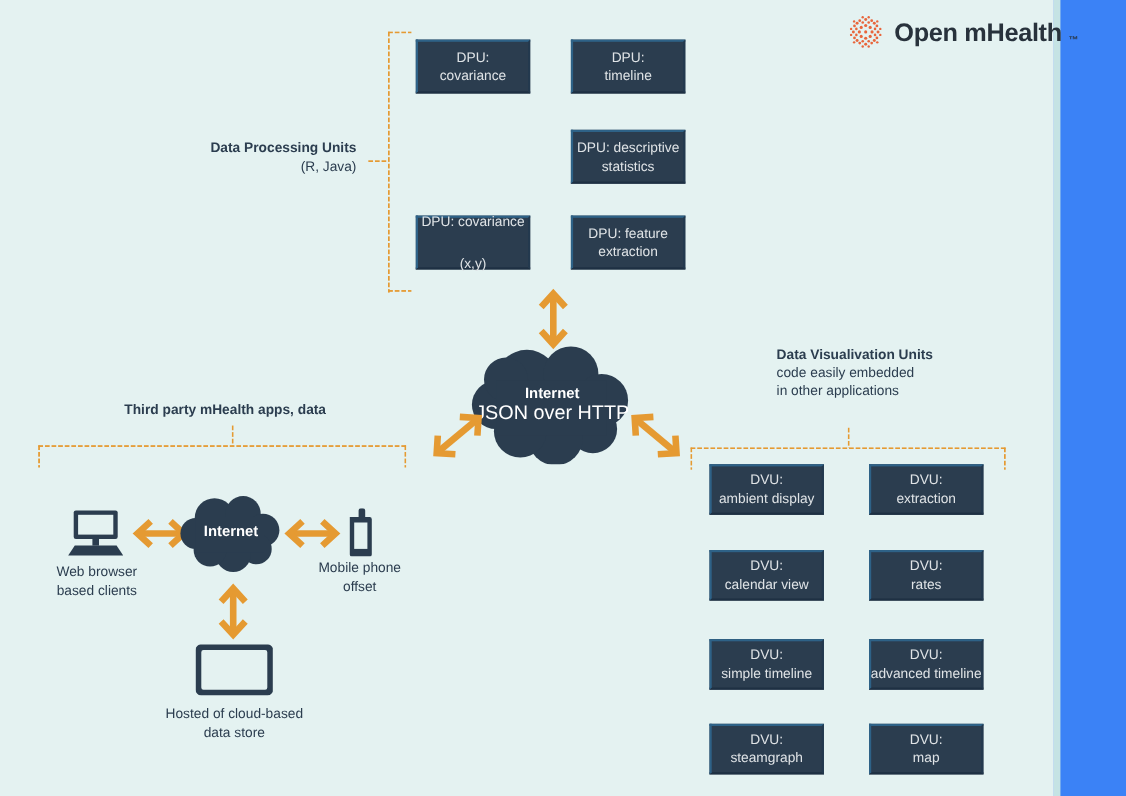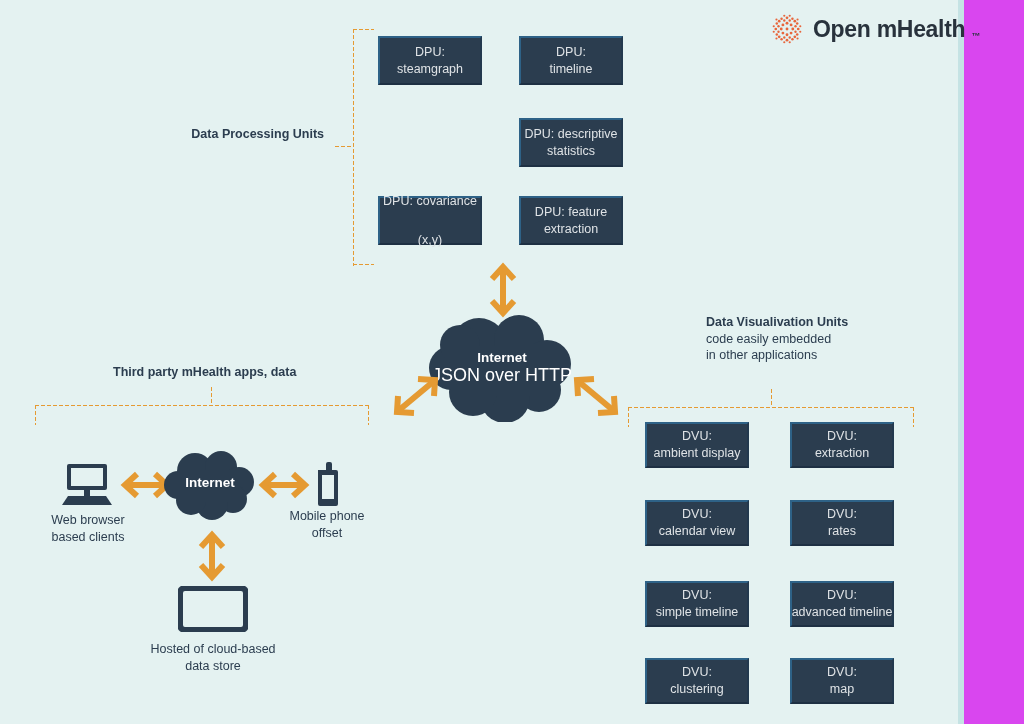--- a/index.html
+++ b/index.html
@@ -7,21 +7,21 @@
     margin: 0;
     padding: 0;
     background: #ffffff;
     font-family: "Liberation Sans", sans-serif;
   }
   #canvas {
     position: relative;
     width: 1024px;
     height: 724px;
     overflow: hidden;
-    background: #d946ef;
+    background: #3b82f6;
   }
   
   .bg-field {
     position: absolute;
     left: 0; top: 0;
     width: 958px; height: 724px;
     background: #e4f2f1;
   }
   .bg-edge {
     position: absolute;
@@ -190,25 +190,26 @@
     <span class="logo-tm">™</span>
   </div>
 
   <div class="dot-v" style="left:352px; top:28px; height:238px;"></div>
   <div class="dot-h" style="left:352px; top:28px; width:22px;"></div>
   <div class="dot-h" style="left:352px; top:263px; width:22px;"></div>
   <div class="dot-h" style="left:334px; top:145px; width:19px;"></div>
 
   <div class="group-label label-right" style="left:120px; top:126px; width:204px;">
     <span class="t1">Data Processing Units</span>
+    <span class="tn">(R, Java)</span>
   </div>
 
   <div class="unit-box" style="left:378px; top:36px; width:104px; height:49px;">
     <span>DPU:</span>
-    <span>steamgraph</span>
+    <span>covariance</span>
   </div>
   <div class="unit-box" style="left:519px; top:36px; width:104px; height:49px;">
     <span>DPU:</span>
     <span>timeline</span>
   </div>
   <div class="unit-box" style="left:519px; top:118px; width:104px; height:49px;">
     <span>DPU: descriptive</span>
     <span>statistics</span>
   </div>
   <div class="unit-box" style="left:378px; top:196px; width:104px; height:49px;gap:22px;">
@@ -294,21 +295,21 @@
   <div class="unit-box" style="left:645px; top:581px; width:104px; height:46px;">
     <span>DVU:</span>
     <span>simple timeline</span>
   </div>
   <div class="unit-box" style="left:790px; top:581px; width:104px; height:46px;">
     <span>DVU:</span>
     <span>advanced timeline</span>
   </div>
   <div class="unit-box" style="left:645px; top:658px; width:104px; height:46px;">
     <span>DVU:</span>
-    <span>clustering</span>
+    <span>steamgraph</span>
   </div>
   <div class="unit-box" style="left:790px; top:658px; width:104px; height:46px;">
     <span>DVU:</span>
     <span>map</span>
   </div>
 
   <div class="group-label" style="left:113px; top:364px; width:300px;">
     <span class="t1">Third party mHealth apps, data</span>
   </div>
 

